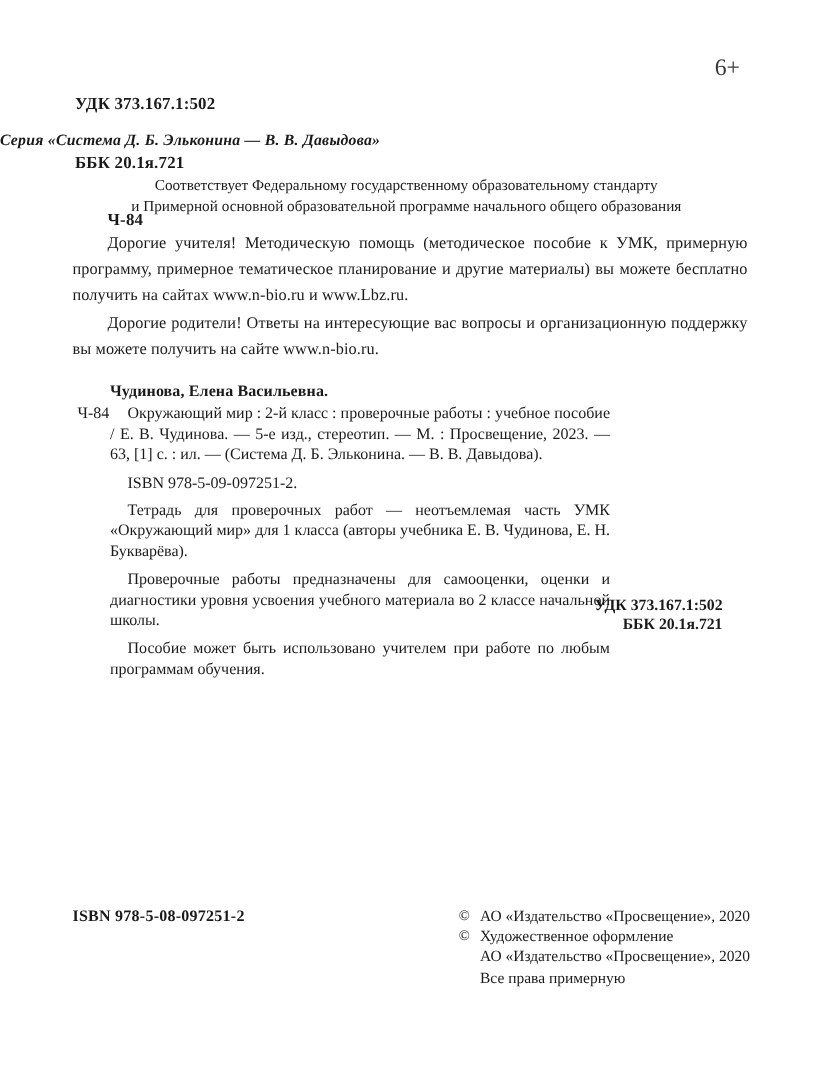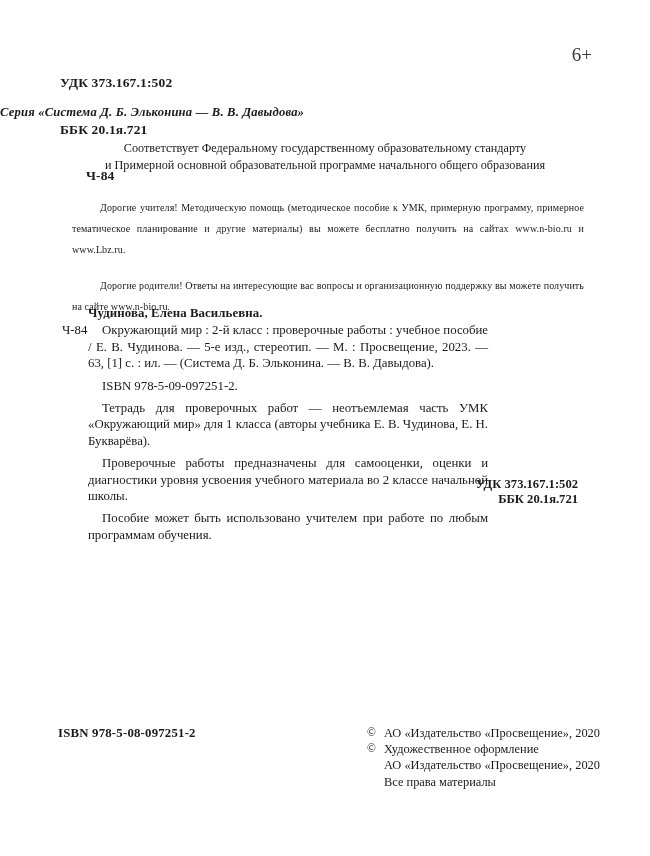--- a/index.html
+++ b/index.html
@@ -75,26 +75,26 @@
   .standard-block .sline { display: block; }
 
   
   .notices {
     position: absolute;
     left: 58px;
     right: 52px;
     top: 183px;
   }
   .notice-para {
-    font-size: 10px;
+    font-size: 13px;
     line-height: 21.2px;
     text-align: justify;
     text-align-last: left;
     text-indent: 28px;
-    margin: 14px;
+    margin: 0;
     letter-spacing: 0.1px;
   }
   .notice-para + .notice-para { margin-top: 0px; }
 
   
   .cip {
     position: absolute;
     left: 58px;
     top: 305px;
     width: 430px;
@@ -236,18 +236,18 @@
       <span class="copyright-row">
         <span class="cmark">©</span>
         <span>Художественное оформление</span>
       </span>
       <span class="copyright-row">
         <span class="cmark"></span>
         <span>АО «Издательство «Просвещение», 2020</span>
       </span>
       <span class="copyright-row">
         <span class="cmark"></span>
-        <span>Все права материалы</span>
+        <span>Все права примерную</span>
       </span>
     </div>
   </div>
 
 </div>
 
 </body></html>

